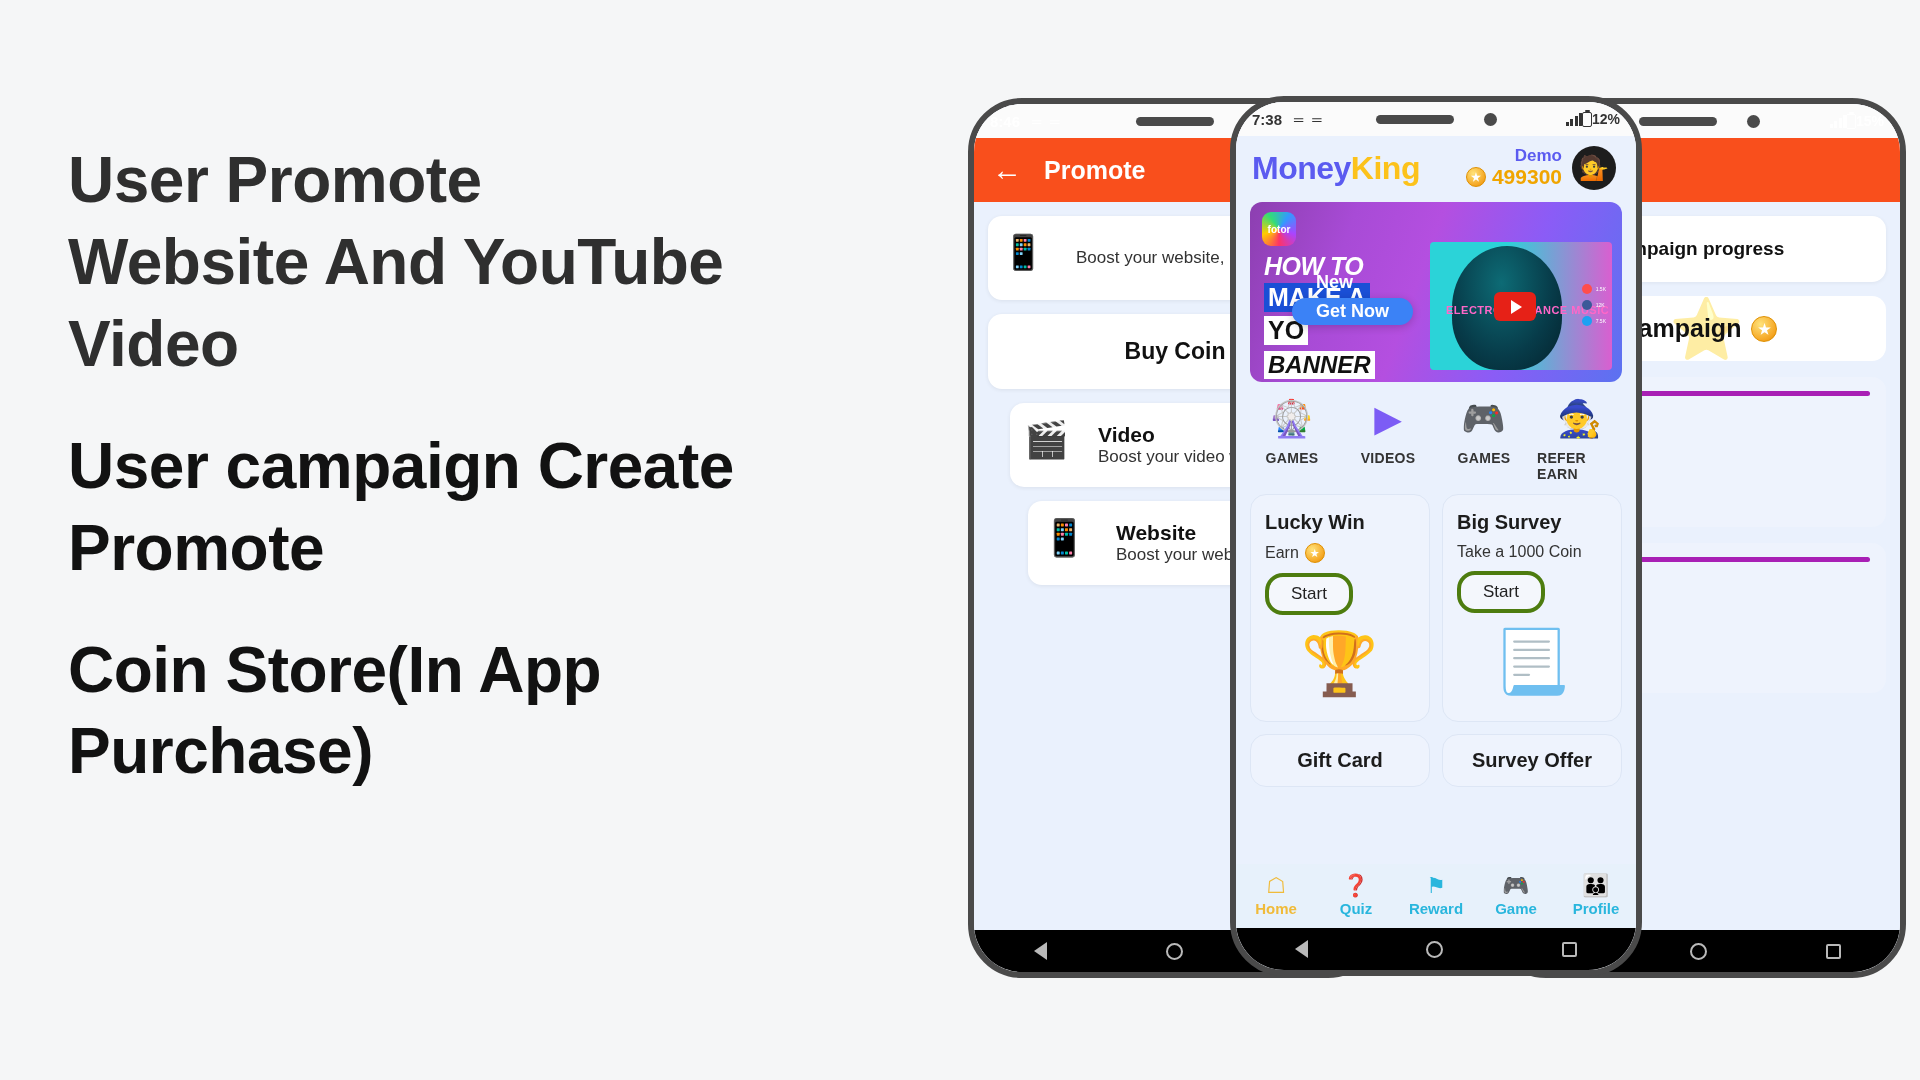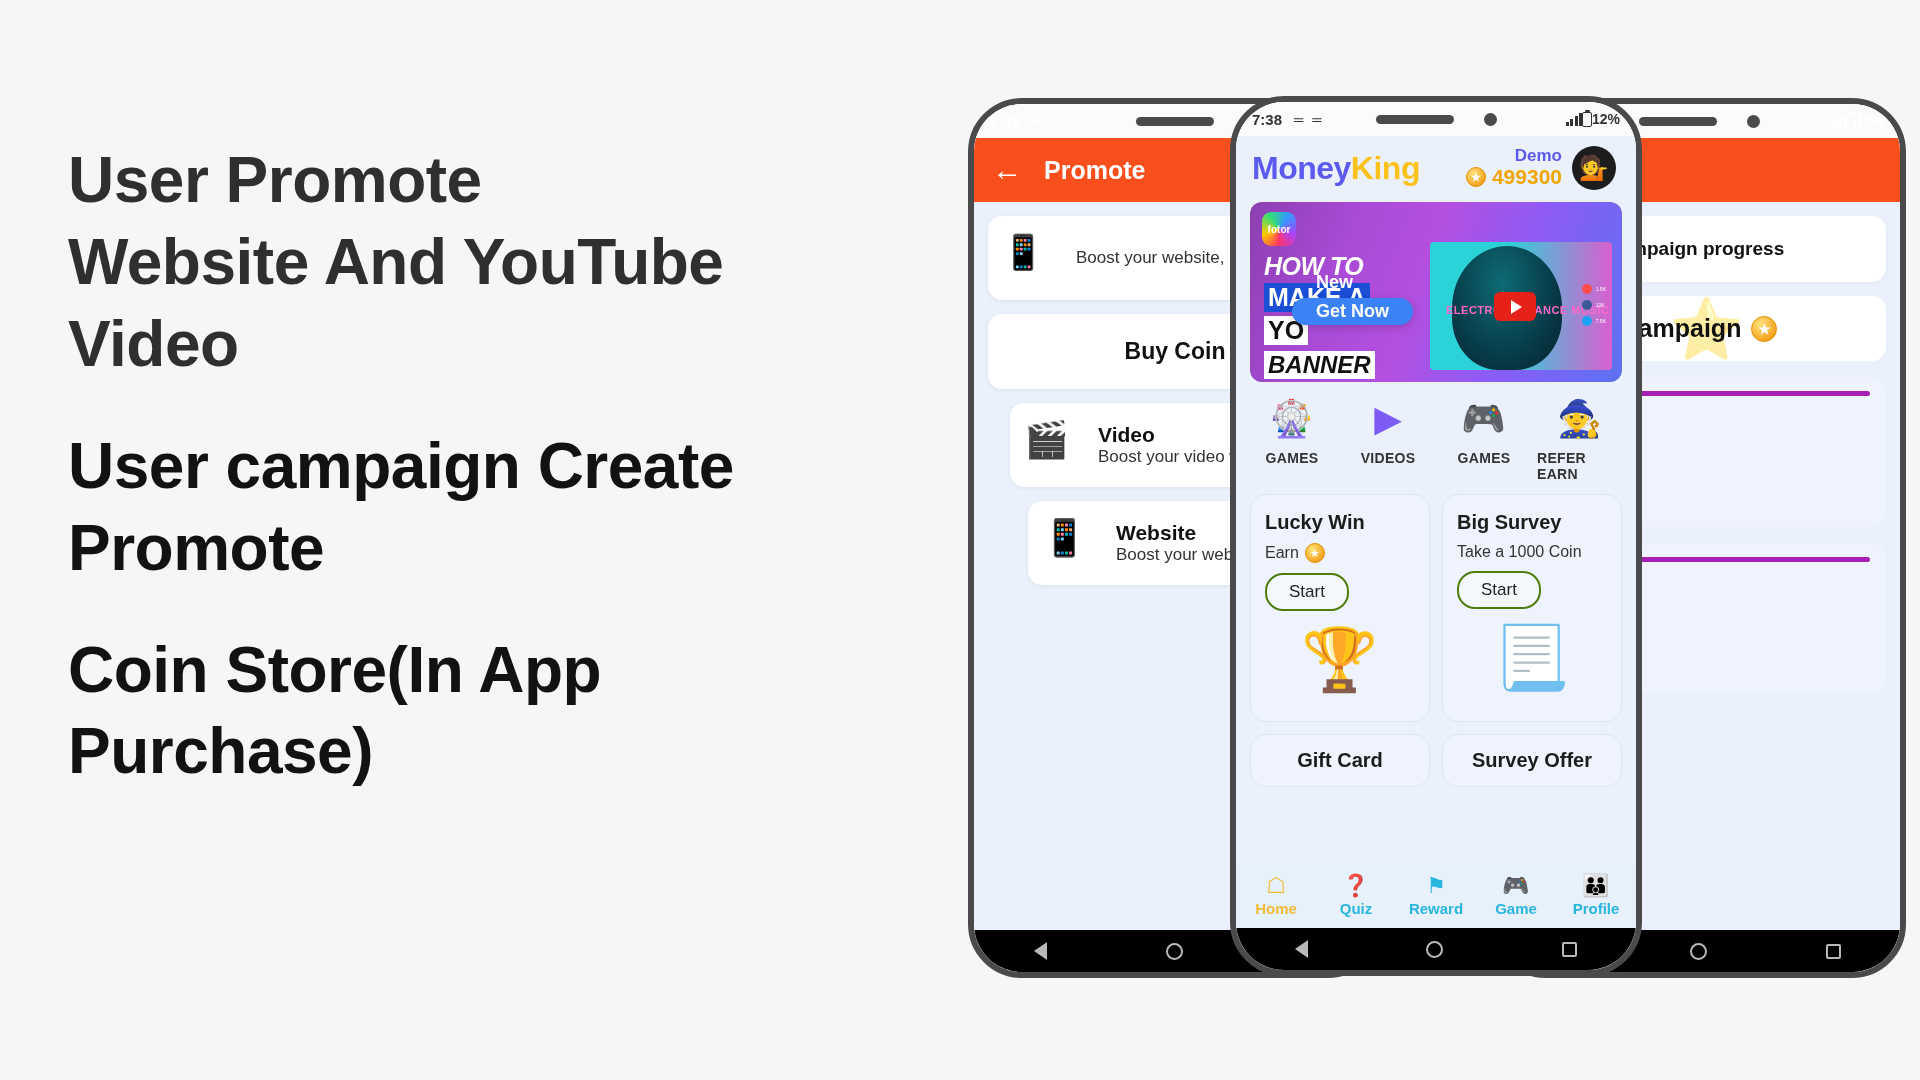--- a/index.html
+++ b/index.html
@@ -159,21 +159,21 @@
 
   
   .srow { display: flex; gap: 12px; padding: 0 14px; }
   .scard {
     flex: 1 1 0; background: #eef3fd; border: 1px solid #dde6f5; border-radius: 16px;
     padding: 16px 14px; min-height: 228px;
   }
   .scard h4 { font-size: 20px; font-weight: 800; color: #1c1c1c; }
   .scard .line { font-size: 16px; color: #333; margin-top: 9px; display:flex; align-items:center; gap:6px; white-space: nowrap;}
   .startbtn {
-    margin-top: 10px; display: inline-block; background: #f4f7fc; border: 2px solid #4d7c0f;
+    margin-top: 10px; display: inline-block; background: #f4f7fc; border: 4px solid #4d7c0f;
     border-radius: 18px; padding: 7px 22px; font-size: 17px; color: #222;
   }
   .scard .art { display:flex; align-items:center; justify-content:center; font-size: 62px; margin-top: 12px;}
 
   .srow2 { display: flex; gap: 12px; padding: 12px 14px 0 14px; }
   .scard2 {
     flex: 1 1 0; background: #eef3fd; border: 1px solid #dde6f5; border-radius: 16px;
     padding: 14px; text-align: center;
   }
   .scard2 h4 { font-size: 20px; font-weight: 800; color: #1c1c1c; }

